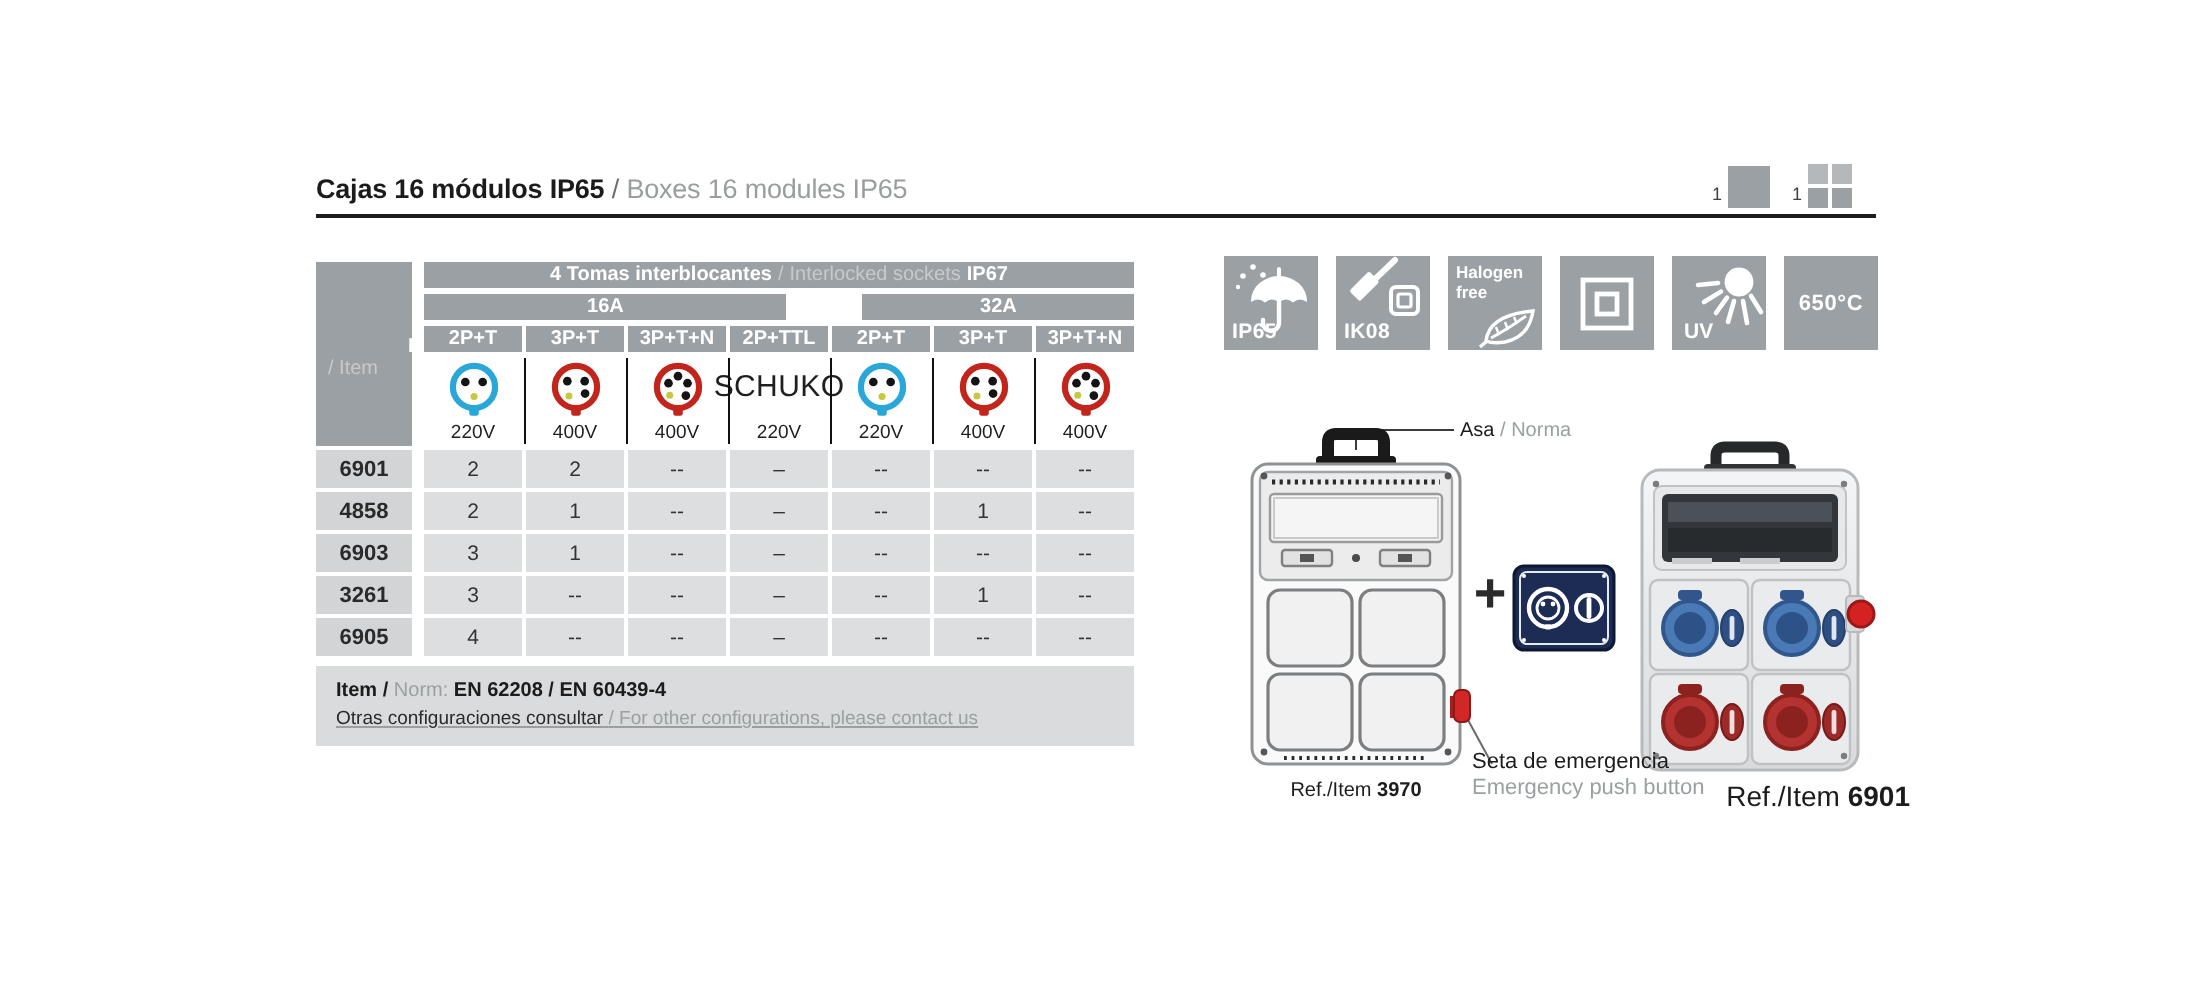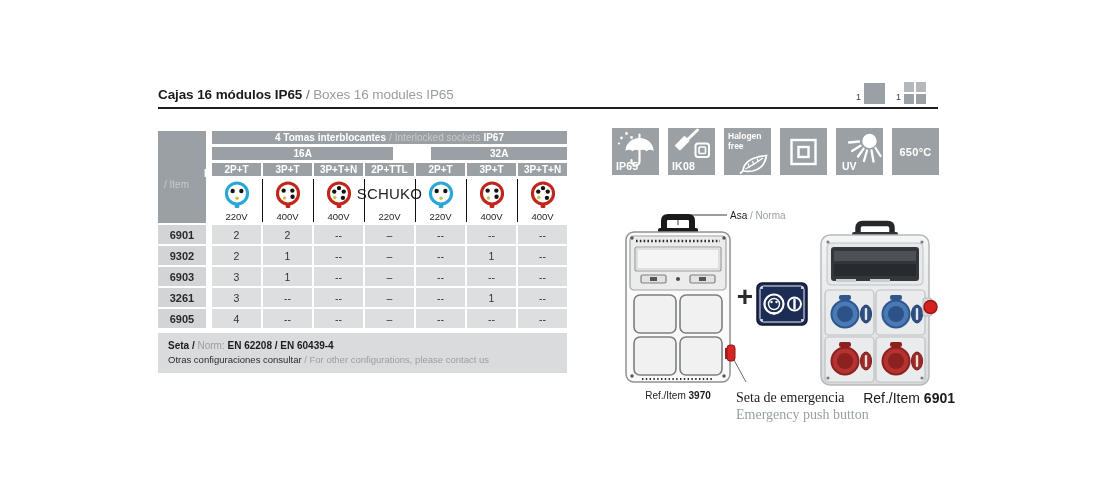--- a/index.html
+++ b/index.html
@@ -47,21 +47,21 @@
   .volt { margin-top:auto; font-size:9.5px; color:#1f1f1f; padding-bottom:1px; }
   .drow { display:flex; gap:2px; margin-top:2px; }
   .dref { width:48px; height:19px; margin-right:4px; background:#d2d4d6; color:#2a2a2a;
           font-weight:bold; font-size:11px; display:flex; align-items:center; justify-content:center; }
   .dval { width:49px; height:19px; background:#dcdee0; color:#333; font-size:10.5px;
           display:flex; align-items:center; justify-content:center; }
   .note { width:409px; margin-top:5px; background:#d9dbdc; padding:7px 10px 8px; }
   .note .l1 { font-size:10px; color:#9aa0a2; }
   .note .l1 .b { font-weight:bold; color:#1c1c1c; }
   .note .l1 .sep { color:#1c1c1c; font-weight:bold; }
-  .note .l2 { font-size:9.5px; margin-top:3px; color:#9aa0a2; }
+  .note .l2 { font-size:9.5px; margin-top:3px; color:#9aa0a2;text-decoration:underline; }
   .note .l2 .d { color:#2b2b2b; }
 
   
   .badges { position:absolute; left:612px; top:128px; display:flex; gap:9px; }
   .badge { width:47px; height:47px; background:#9ba0a4; position:relative; color:#fff; flex:0 0 auto; }
   .badge svg { position:absolute; inset:0; }
   .badge .blabel { position:absolute; left:4px; bottom:3px; font-weight:bold; font-size:10.5px; letter-spacing:0.2px; }
   .badge .blabel2 { position:absolute; left:6px; bottom:3px; font-weight:bold; font-size:10.5px; }
   .badge .htext { position:absolute; left:4px; top:4px; font-weight:bold; font-size:8.5px; line-height:1.15; }
   .badge .center { position:absolute; inset:0; display:flex; align-items:center; justify-content:center;
@@ -73,21 +73,21 @@
   .boxdraw { position:absolute; left:20px; top:10px; }
   .asa-label { position:absolute; left:130px; top:12px; font-size:10px; white-space:nowrap; }
   .asa-label .d { color:#1c1c1c; }
   .asa-label .g { color:#9aa0a2; }
   .plus { position:absolute; left:136px; top:83px; width:18px; font-size:28px; font-weight:bold; color:#2b2b2b; text-align:center; }
   .module { position:absolute; left:156px; top:84px; }
   .photo { position:absolute; left:212px; top:20px; }
   .cap-left { position:absolute; left:14px; top:192px; width:128px; text-align:center; font-size:10px; color:#1c1c1c; }
   .cap-right { position:absolute; left:229px; top:192px; width:126px; text-align:right; font-size:14px; color:#1c1c1c; }
   .cap-left b, .cap-right b { font-weight:bold; }
-  .emg-label { position:absolute; left:136px; top:192px; font-size:14px; line-height:1.2; white-space:nowrap;font-family:Liberation Serif, serif; }
+  .emg-label { position:absolute; left:136px; top:177px; font-size:11px; line-height:1.2; white-space:nowrap; }
   .emg-label .d { color:#1c1c1c; }
   .emg-label .g { color:#9aa0a2; }
 </style>
 </head>
 <body>
 
 <div class="page">
 
   <div class="title">
     <span class="es">Cajas 16 módulos IP65</span>
@@ -213,21 +213,21 @@
           <div class="dref">6901</div>
           <div class="dval">2</div>
           <div class="dval">2</div>
           <div class="dval">--</div>
           <div class="dval">–</div>
           <div class="dval">--</div>
           <div class="dval">--</div>
           <div class="dval">--</div>
         </div>
         <div class="drow">
-          <div class="dref">9302</div>
+          <div class="dref">4858</div>
           <div class="dval">2</div>
           <div class="dval">1</div>
           <div class="dval">--</div>
           <div class="dval">–</div>
           <div class="dval">--</div>
           <div class="dval">1</div>
           <div class="dval">--</div>
         </div>
         <div class="drow">
           <div class="dref">6903</div>
@@ -255,21 +255,21 @@
           <div class="dval">--</div>
           <div class="dval">--</div>
           <div class="dval">–</div>
           <div class="dval">--</div>
           <div class="dval">--</div>
           <div class="dval">--</div>
         </div>
       </div>
     <div class="note">
       <div class="l1">
-        <span class="b">Seta</span>
+        <span class="b">Item</span>
         <span class="sep">/</span>
         <span>Norm:</span>
         <span class="b">EN 62208 / EN 60439-4</span>
       </div>
       <div class="l2">
         <span class="d">Otras configuraciones consultar</span>
         <span>/</span>
         <span>For other configurations, please contact us</span>
       </div>
     </div>

